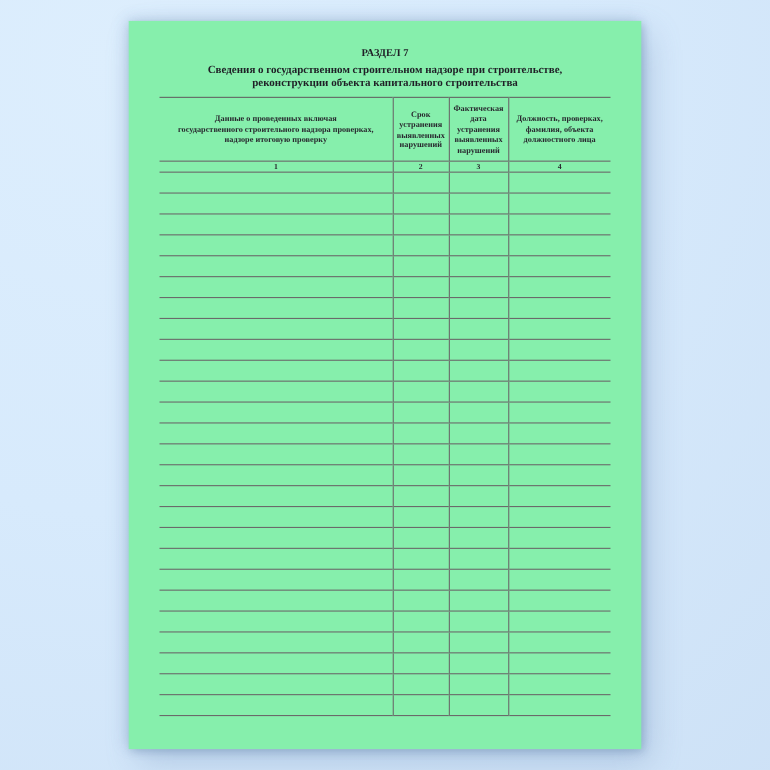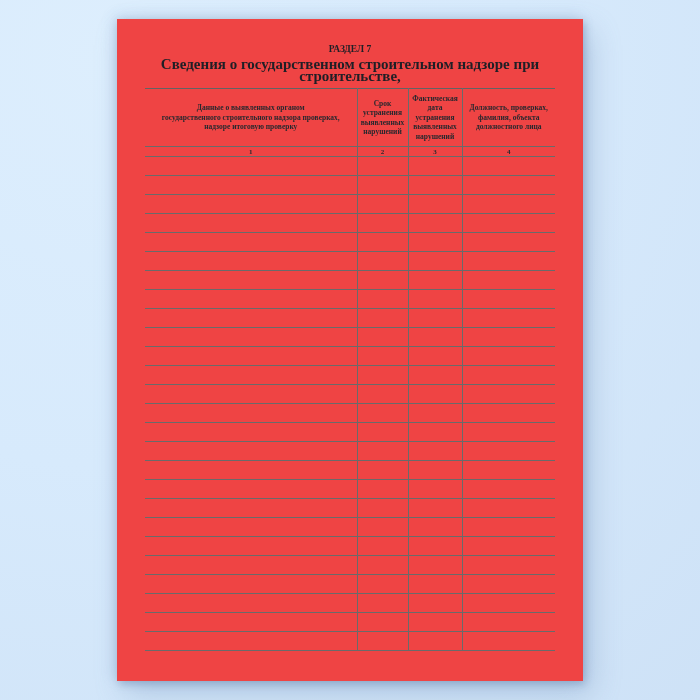--- a/index.html
+++ b/index.html
@@ -12,38 +12,38 @@
   body {
     background: radial-gradient(130% 130% at 15% 8%, #ddeefd 0%, #d7eafc 45%, #cde1f6 100%);
     font-family: "Liberation Serif", "DejaVu Serif", serif;
   }
   .page {
     position: absolute;
     left: 117px;
     top: 19px;
     width: 466px;
     height: 662px;
-    background: #ef4444;
+    background: #86efac;
     box-shadow:
       2px 3px 8px rgba(92, 126, 166, 0.40),
       8px 12px 28px rgba(104, 138, 178, 0.33),
       -3px -3px 12px rgba(120, 150, 188, 0.22);
   }
   .title {
     padding-top: 25px;
     text-align: center;
     font-size: 9.5px;
     line-height: 11px;
     font-weight: bold;
     color: #1f1f26;
   }
   .subtitle {
     margin-top: 3px;
     text-align: center;
-    font-size: 15px;
+    font-size: 10px;
     line-height: 12px;
     font-weight: bold;
     color: #1f1f26;
   }
   table.supervision {
     position: absolute;
     left: 28px;
     top: 69px;
     width: 410px;
     border-collapse: collapse;
@@ -81,33 +81,34 @@
 </style>
 </head>
 <body>
 
 <div class="page">
 
   <div class="title">РАЗДЕЛ 7</div>
 
   <div class="subtitle">
     <div>Сведения о государственном строительном надзоре при строительстве,</div>
+    <div>реконструкции объекта капитального строительства</div>
   </div>
 
   <table class="supervision">
     <colgroup>
       <col style="width:212px">
       <col style="width:51px">
       <col style="width:54px">
       <col style="width:93px">
     </colgroup>
     <tbody>
       <tr class="header-row">
         <td>
-          <div>Данные о выявленных органом</div>
+          <div>Данные о проведенных включая</div>
           <div>государственного строительного надзора проверках,</div>
           <div>надзоре итоговую проверку</div>
         </td>
         <td>
           <div>Срок</div>
           <div>устранения</div>
           <div>выявленных</div>
           <div>нарушений</div>
         </td>
         <td>

